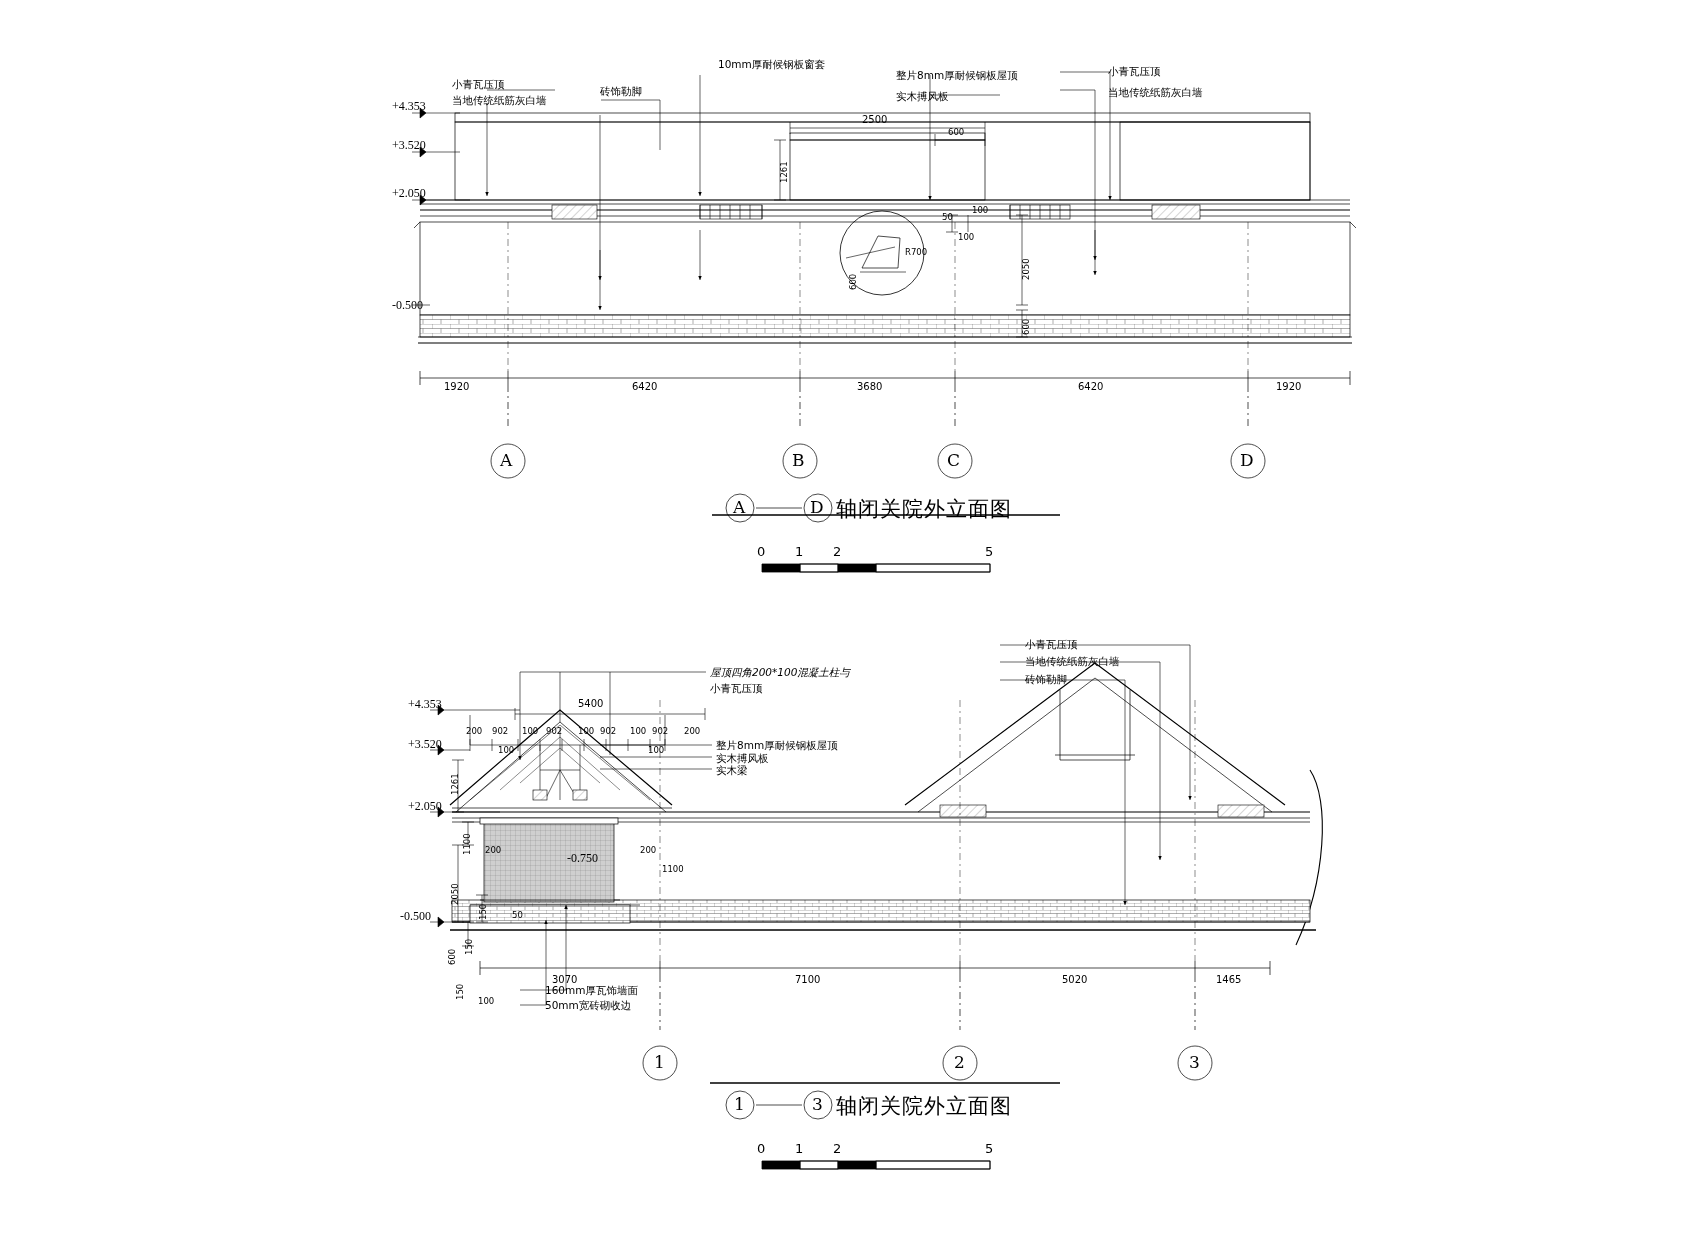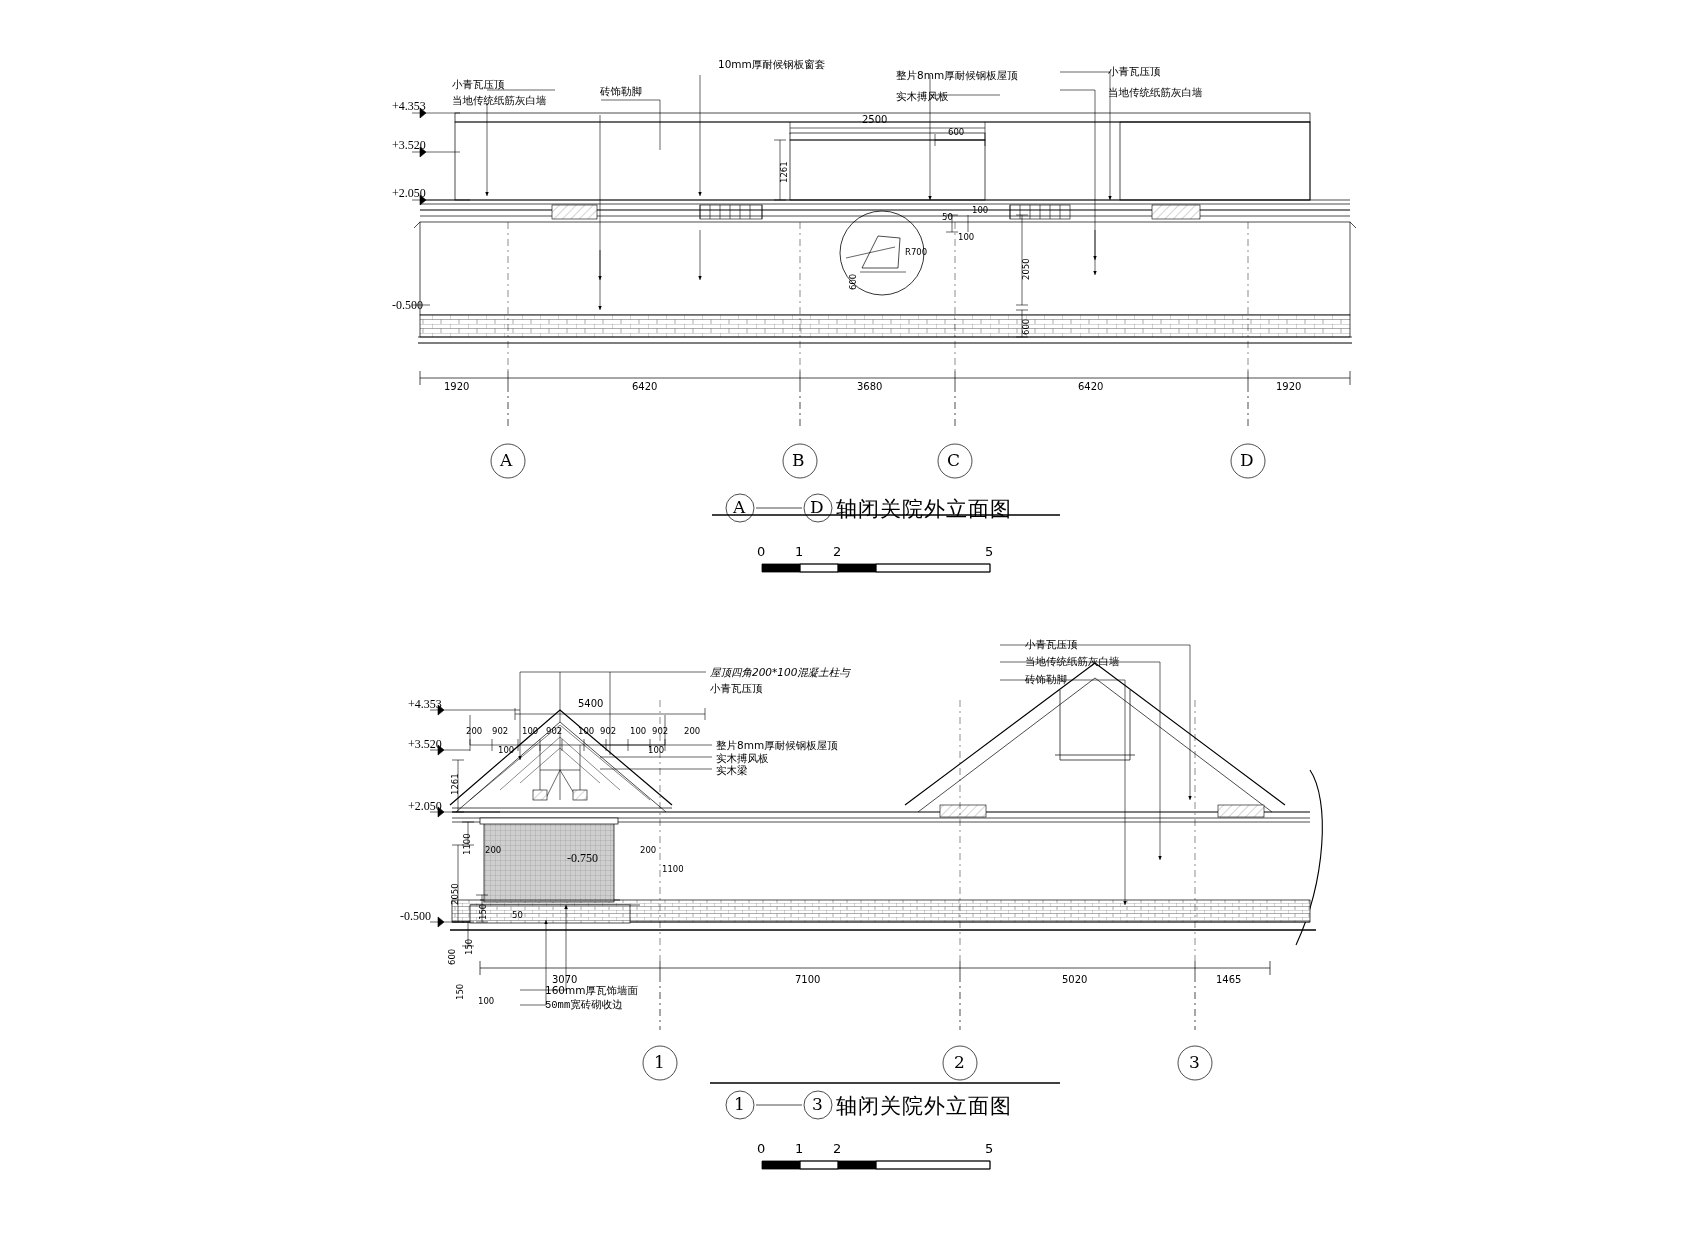--- a/index.html
+++ b/index.html
@@ -339,21 +339,21 @@
 <div class="scale-num" style="left:795px;top:544px;">1</div>
 <div class="scale-num" style="left:833px;top:544px;">2</div>
 <div class="scale-num" style="left:985px;top:544px;">5</div>
 
 <div class="lbl cn" style="left:710px;top:666px;font-style:italic;">屋顶四角200*100混凝土柱与</div>
 <div class="lbl cn" style="left:710px;top:682px;">小青瓦压顶</div>
 <div class="lbl cn" style="left:716px;top:739px;">整片8mm厚耐候钢板屋顶</div>
 <div class="lbl cn" style="left:716px;top:752px;">实木搏风板</div>
 <div class="lbl cn" style="left:716px;top:764px;">实木梁</div>
 <div class="lbl cn" style="left:545px;top:984px;">160mm厚瓦饰墙面</div>
-<div class="lbl cn" style="left:545px;top:999px;font-family:Liberation Mono, monospace;">50mm宽砖砌收边</div>
+<div class="lbl cn" style="left:545px;top:999px;">50mm宽砖砌收边</div>
 <div class="lbl cn" style="left:1025px;top:638px;">小青瓦压顶</div>
 <div class="lbl cn" style="left:1025px;top:655px;">当地传统纸筋灰白墙</div>
 <div class="lbl cn" style="left:1025px;top:673px;">砖饰勒脚</div>
 
 <div class="elev" style="left:408px;top:697px;">+4.353</div>
 <div class="elev" style="left:408px;top:737px;">+3.520</div>
 <div class="elev" style="left:408px;top:799px;">+2.050</div>
 <div class="elev" style="left:400px;top:909px;">-0.500</div>
 <div class="elev" style="left:522px;top:851px;margin-left:45px;">-0.750</div>
 

